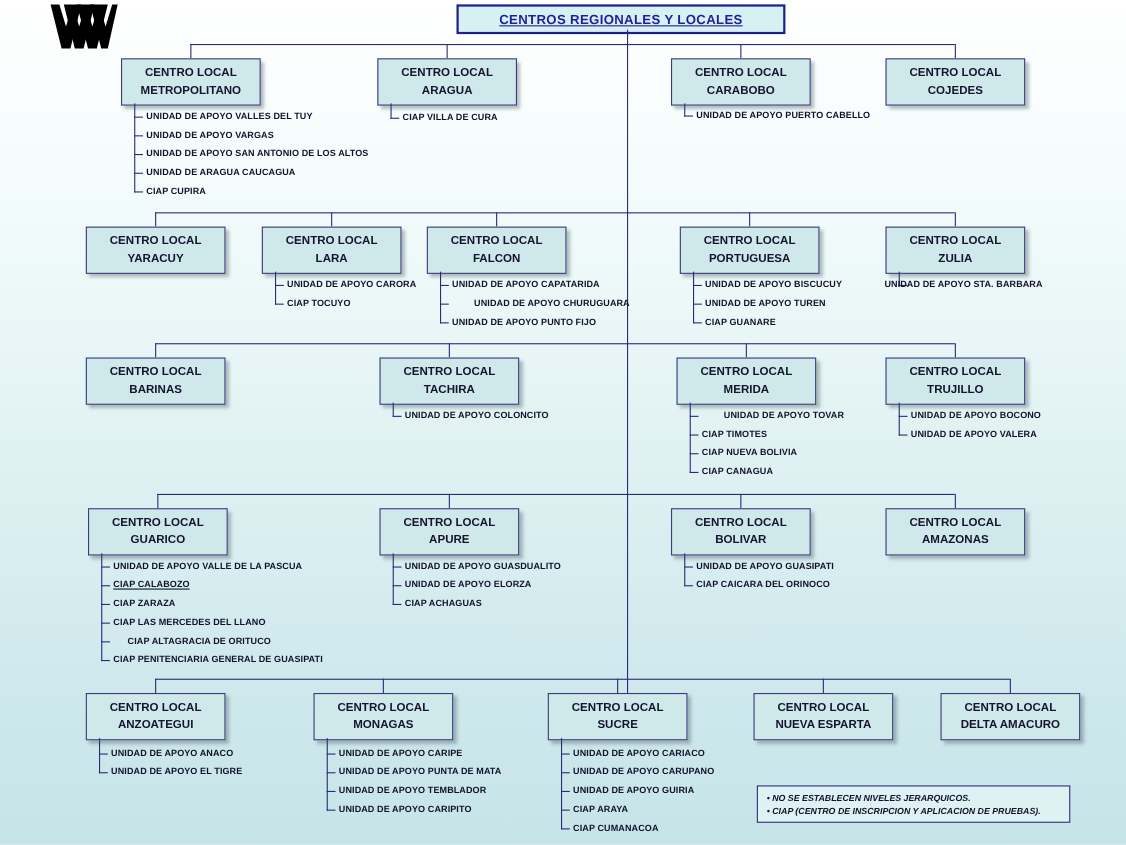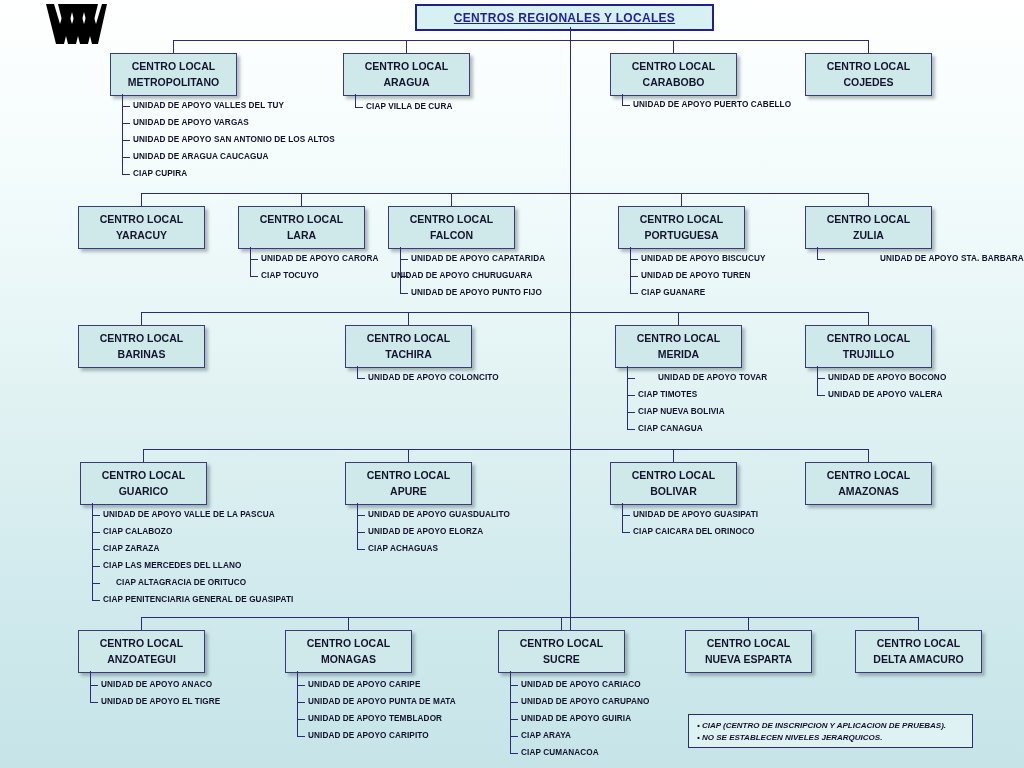--- a/index.html
+++ b/index.html
@@ -148,21 +148,21 @@
     <div class="leaf" style="left:261px;top:271px;">CIAP TOCUYO</div>
     <div class="ln lnv" style="left:450.5px;top:193px;height:13px;"></div>
     <div class="node" style="left:388px;top:206px;width:125px;height:41px;">
       <span>CENTRO LOCAL</span>
       <span>FALCON</span>
     </div>
     <div class="ln lnv" style="left:400px;top:247px;height:47px;"></div>
     <div class="ln lnh" style="left:400px;top:259px;width:8px;"></div>
     <div class="leaf" style="left:411px;top:254px;">UNIDAD DE APOYO CAPATARIDA</div>
     <div class="ln lnh" style="left:400px;top:276px;width:8px;"></div>
-    <div class="leaf" style="left:391px;top:271px;text-align:right;">UNIDAD DE APOYO CHURUGUARA</div>
+    <div class="leaf" style="left:431px;top:271px;text-align:right;">UNIDAD DE APOYO CHURUGUARA</div>
     <div class="ln lnh" style="left:400px;top:293px;width:8px;"></div>
     <div class="leaf" style="left:411px;top:288px;">UNIDAD DE APOYO PUNTO FIJO</div>
     <div class="ln lnv" style="left:680.5px;top:193px;height:13px;"></div>
     <div class="node" style="left:618px;top:206px;width:125px;height:41px;">
       <span>CENTRO LOCAL</span>
       <span>PORTUGUESA</span>
     </div>
     <div class="ln lnv" style="left:630px;top:247px;height:47px;"></div>
     <div class="ln lnh" style="left:630px;top:259px;width:8px;"></div>
     <div class="leaf" style="left:641px;top:254px;">UNIDAD DE APOYO BISCUCUY</div>
@@ -170,21 +170,21 @@
     <div class="leaf" style="left:641px;top:271px;">UNIDAD DE APOYO TUREN</div>
     <div class="ln lnh" style="left:630px;top:293px;width:8px;"></div>
     <div class="leaf" style="left:641px;top:288px;">CIAP GUANARE</div>
     <div class="ln lnv" style="left:867.5px;top:193px;height:13px;"></div>
     <div class="node" style="left:805px;top:206px;width:125px;height:41px;">
       <span>CENTRO LOCAL</span>
       <span>ZULIA</span>
     </div>
     <div class="ln lnv" style="left:817px;top:247px;height:13px;"></div>
     <div class="ln lnh" style="left:817px;top:259px;width:8px;"></div>
-    <div class="leaf" style="left:860px;top:254px;padding-left:20px;">UNIDAD DE APOYO STA. BARBARA</div>
+    <div class="leaf" style="left:784px;top:254px;padding-left:20px;">UNIDAD DE APOYO STA. BARBARA</div>
     <div class="ln lnh" style="left:140.5px;top:312px;width:727px;"></div>
     <div class="ln lnv" style="left:140.5px;top:312px;height:13px;"></div>
     <div class="node" style="left:78px;top:325px;width:125px;height:41px;">
       <span>CENTRO LOCAL</span>
       <span>BARINAS</span>
     </div>
     <div class="ln lnv" style="left:407.5px;top:312px;height:13px;"></div>
     <div class="node" style="left:345px;top:325px;width:125px;height:41px;">
       <span>CENTRO LOCAL</span>
       <span>TACHIRA</span>
@@ -219,21 +219,21 @@
     <div class="ln lnh" style="left:142.5px;top:449px;width:725px;"></div>
     <div class="ln lnv" style="left:142.5px;top:449px;height:13px;"></div>
     <div class="node" style="left:80px;top:462px;width:125px;height:41px;">
       <span>CENTRO LOCAL</span>
       <span>GUARICO</span>
     </div>
     <div class="ln lnv" style="left:92px;top:503px;height:98px;"></div>
     <div class="ln lnh" style="left:92px;top:515px;width:8px;"></div>
     <div class="leaf" style="left:103px;top:510px;">UNIDAD DE APOYO VALLE DE LA PASCUA</div>
     <div class="ln lnh" style="left:92px;top:532px;width:8px;"></div>
-    <div class="leaf" style="left:103px;top:527px;">CIAP CALABOZO</div>
+    <div class="leaf" style="left:103px;top:527px;text-decoration:underline;">CIAP CALABOZO</div>
     <div class="ln lnh" style="left:92px;top:549px;width:8px;"></div>
     <div class="leaf" style="left:103px;top:544px;">CIAP ZARAZA</div>
     <div class="ln lnh" style="left:92px;top:566px;width:8px;"></div>
     <div class="leaf" style="left:103px;top:561px;">CIAP LAS MERCEDES DEL LLANO</div>
     <div class="ln lnh" style="left:92px;top:583px;width:8px;"></div>
     <div class="leaf" style="left:103px;top:578px;margin-left:13px;">CIAP ALTAGRACIA DE ORITUCO</div>
     <div class="ln lnh" style="left:92px;top:600px;width:8px;"></div>
     <div class="leaf" style="left:103px;top:595px;">CIAP PENITENCIARIA GENERAL DE GUASIPATI</div>
     <div class="ln lnv" style="left:407.5px;top:449px;height:13px;"></div>
     <div class="node" style="left:345px;top:462px;width:125px;height:41px;">
@@ -307,16 +307,16 @@
     <div class="node" style="left:685px;top:630px;width:125px;height:41px;">
       <span>CENTRO LOCAL</span>
       <span>NUEVA ESPARTA</span>
     </div>
     <div class="ln lnv" style="left:917.5px;top:617px;height:13px;"></div>
     <div class="node" style="left:855px;top:630px;width:125px;height:41px;">
       <span>CENTRO LOCAL</span>
       <span>DELTA AMACURO</span>
     </div>
     <div class="note" style="left:688px;top:714px;width:285px;height:34px;">
+      <div>• NO SE ESTABLECEN NIVELES JERARQUICOS.</div>
       <div>• CIAP (CENTRO DE INSCRIPCION Y APLICACION DE PRUEBAS).</div>
-      <div>• NO SE ESTABLECEN NIVELES JERARQUICOS.</div>
     </div>
   </div>
 
 </body></html>

